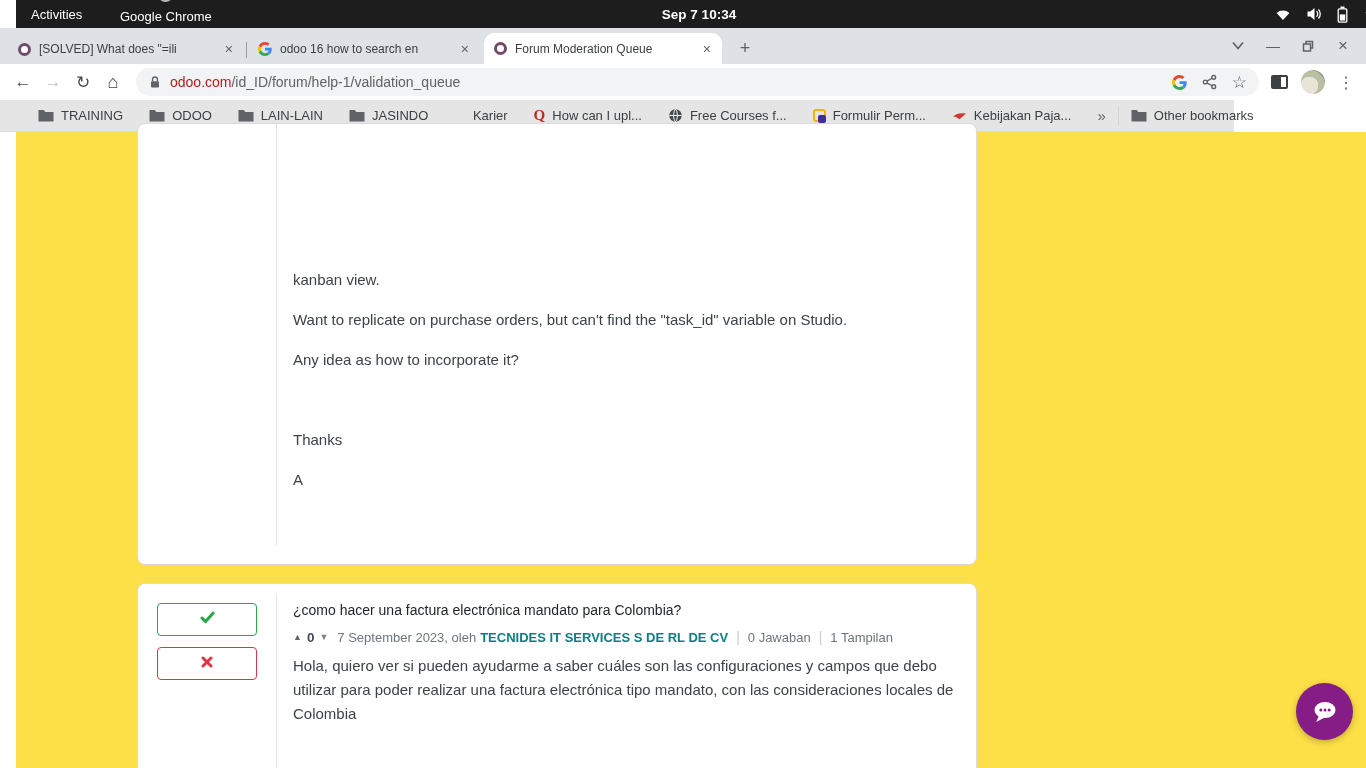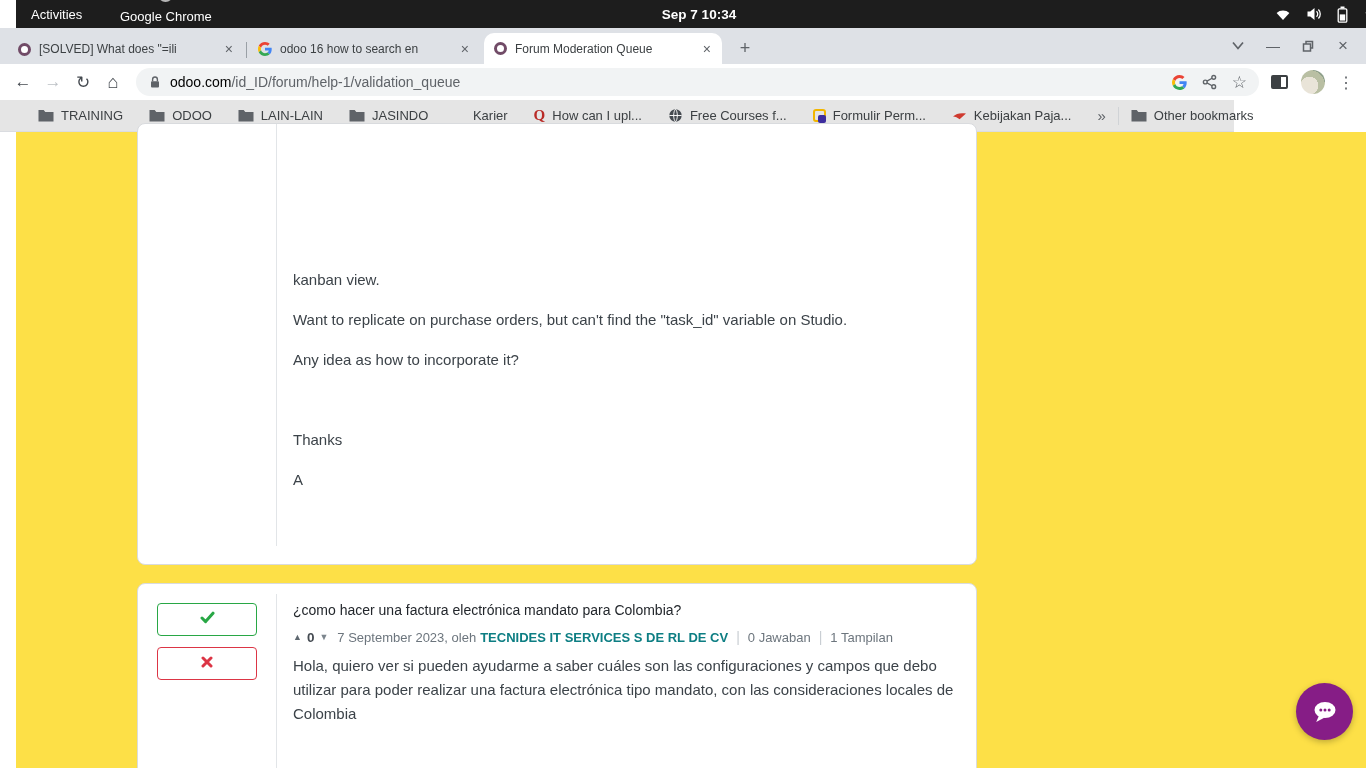--- a/index.html
+++ b/index.html
@@ -35,21 +35,21 @@
   .winctl .wbtn{width:22px;text-align:center;font-size:14px;}
 
   
   .toolbar{position:absolute;left:0;top:64px;width:1366px;height:36px;background:#fff;
            display:flex;align-items:center;padding:0 8px;}
   .navbtn{width:30px;text-align:center;font-size:17px;color:#454a50;flex:none;}
   .navbtn.disabled{color:#bcc0c5;}
   .omnibox{flex:1;height:28px;margin-left:8px;border-radius:14px;background:#f1f3f4;
            display:flex;align-items:center;padding:0 12px;min-width:0;}
   .url{margin-left:8px;font-size:14px;white-space:nowrap;overflow:hidden;}
-  .url .dom{color:#000000;}
+  .url .dom{color:#b91c1c;}
   .url .path{color:#5f6368;}
   .omni-right{margin-left:auto;display:flex;align-items:center;gap:15px;}
   .star{font-size:17px;color:#5f6368;line-height:1;}
   .after-box{display:flex;align-items:center;gap:13px;margin-left:12px;padding-right:4px;}
   .sidepanel{width:17px;height:14px;border-radius:2px;background:linear-gradient(to right,#3c4043 62%,#fff 62%);
              border:2px solid #3c4043;}
   .avatar{width:24px;height:24px;border-radius:50%;
           background:radial-gradient(circle at 35% 65%,#e9e4d8 0 40%,#b9bfa3 41% 70%,#8fa08b 71%);}
   .dots{font-size:16px;color:#5f6368;}
 

